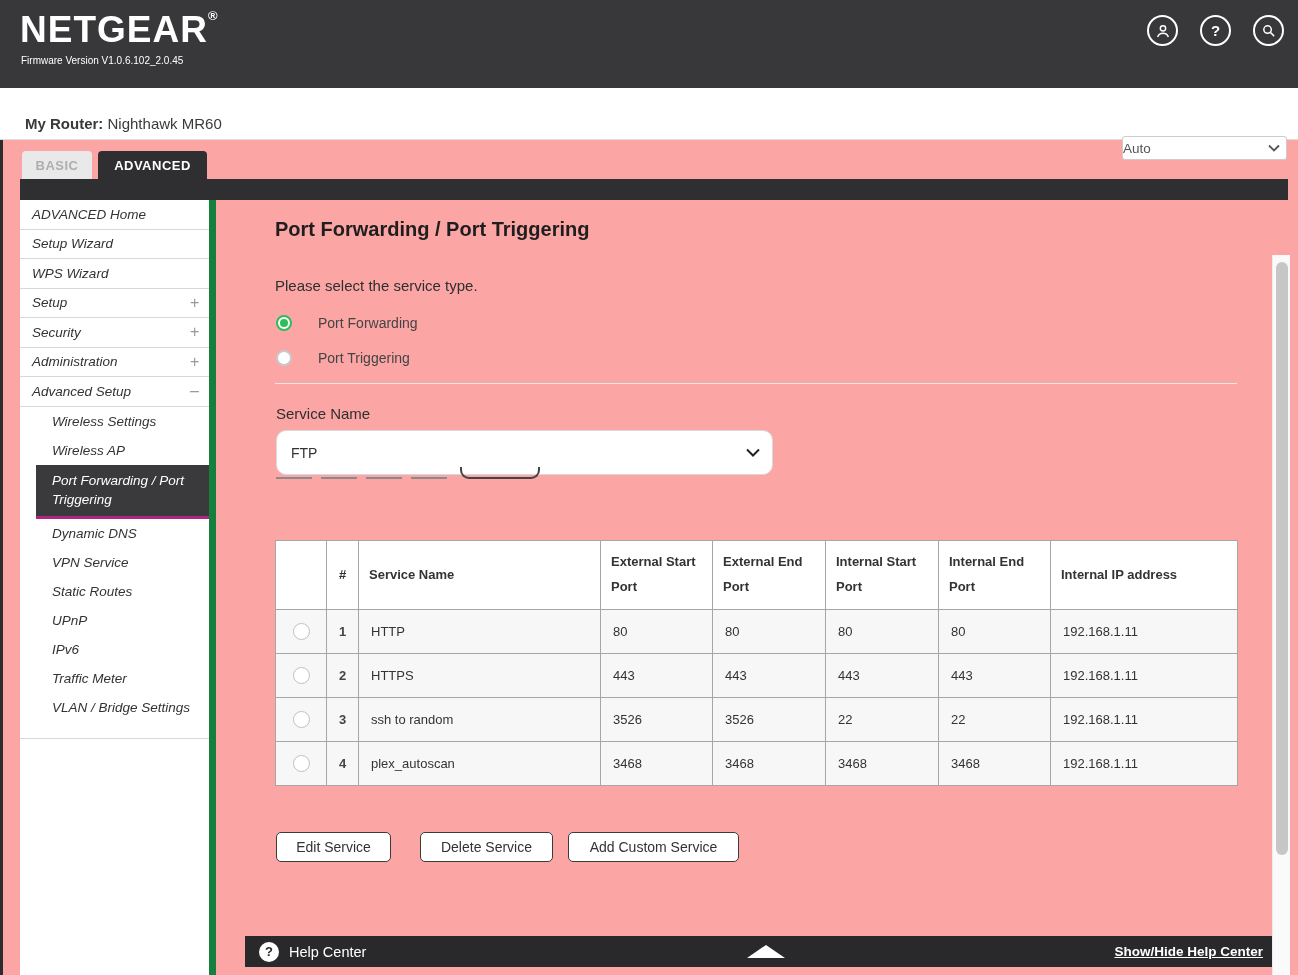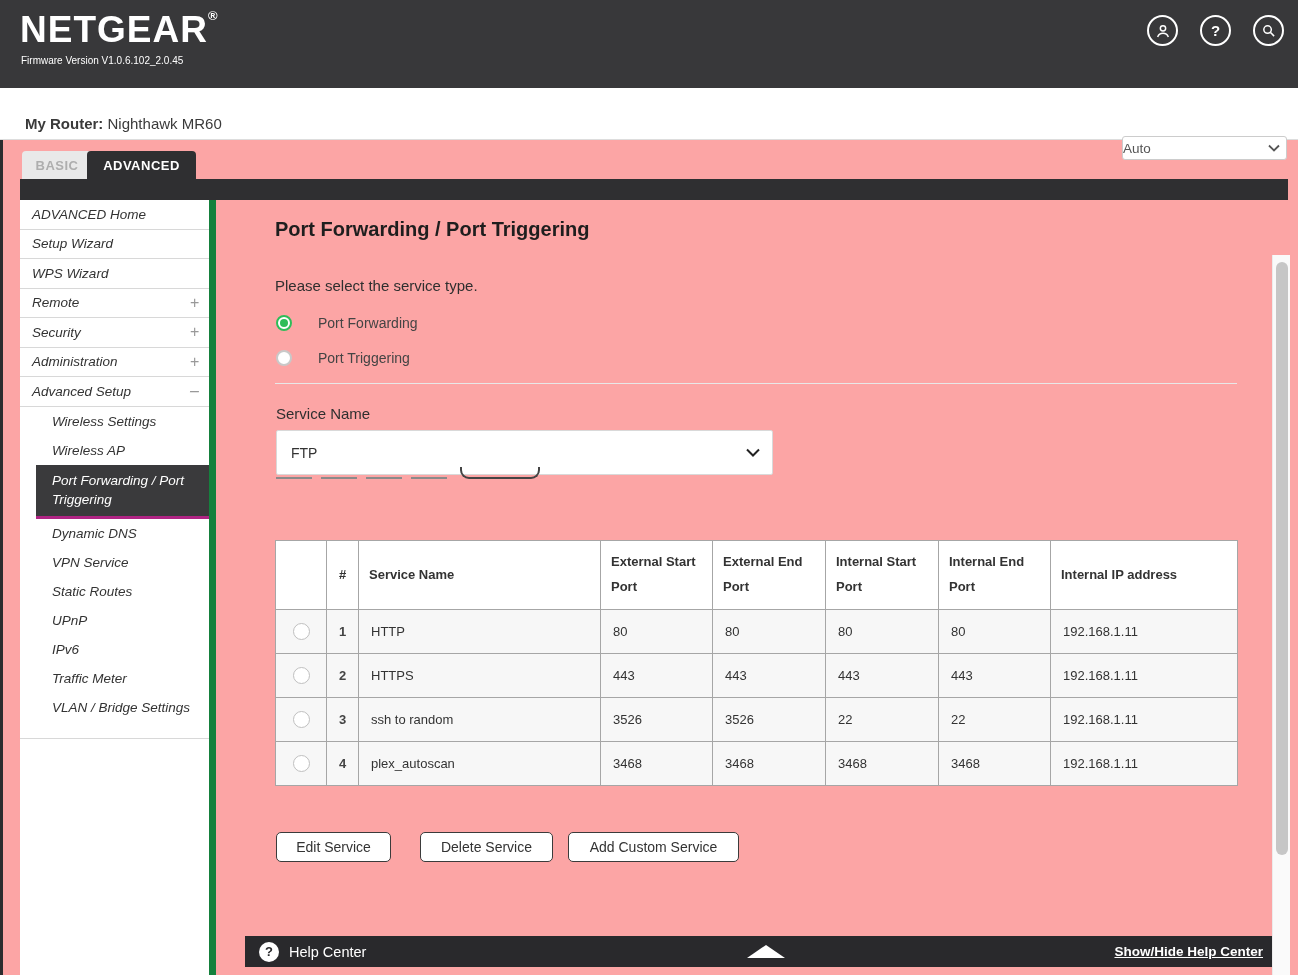--- a/index.html
+++ b/index.html
@@ -20,21 +20,21 @@
   
   .toolbar { position:absolute; left:0; top:88px; width:1298px; height:52px; background:#fff; border-bottom:1px solid #ddd; }
   .my-router { position:absolute; left:25px; top:27px; font-size:15px; color:#3a3a3a; }
   .my-router b { font-weight:700; }
   .lang-select { position:absolute; right:11px; top:12px; width:165px; height:24px; border:1px solid #ccc; border-radius:3px; background:#fff; font-size:13.5px; color:#555; display:flex; align-items:center; padding-left:0; cursor:pointer;margin-top:36px; }
   .lang-select svg { position:absolute; right:6px; }
 
   
   .tab { position:absolute; top:151px; height:28px; border-radius:4px 4px 0 0; display:flex; align-items:center; justify-content:center; font-size:13px; font-weight:700; letter-spacing:.5px; cursor:pointer; }
   .tab-basic { left:22px; width:70px; background:#e9e9e9; color:#aeaeae; }
-  .tab-advanced { left:87px; width:109px; background:#2f2f31; color:#fff; }
+  .tab-advanced { left:98px; width:109px; background:#2f2f31; color:#fff; }
   .dark-bar { position:absolute; left:20px; top:179px; width:1268px; height:21px; background:#2f2f31; }
 
   
   .sidebar { position:absolute; left:20px; top:200px; width:196px; height:775px; background:#fff; border-right:7px solid #15803d;font-style:italic; }
   .side-item { position:relative; height:29.5px; display:flex; align-items:center; padding-left:12px; font-size:13.5px; color:#333; border-bottom:1px solid #d8d8d8; cursor:pointer; }
   .side-item .expander { position:absolute; right:10px; color:#999; font-size:16px; font-weight:400; }
   .sub-list { border-bottom:1px solid #d8d8d8; padding-bottom:16px; }
   .sub-item { height:29px; display:flex; align-items:center; padding-left:32px; font-size:13.5px; color:#333; cursor:pointer; }
   .sub-item.selected { margin-left:16px; height:auto; min-height:47px; padding:6px 8px 6px 16px; background:#3a3a3c; color:#fff; border-bottom:3px solid #b02484; line-height:1.45; align-items:flex-start; }
 
@@ -42,21 +42,21 @@
   .main-title { position:absolute; left:275px; top:218px; font-size:20px; font-weight:700; color:#1e1e1e; }
   .prompt { position:absolute; left:275px; top:277px; font-size:15px; color:#2f2f2f; }
   .radio-row { position:absolute; left:276px; display:flex; align-items:center; gap:26px; cursor:pointer; }
   .radio-row .label { font-size:14px; color:#444; }
   .radio-circle { width:16px; height:16px; border-radius:50%; border:2px solid #c9c9c9; background:#fff; }
   .radio-circle.on { border-color:#2ebd59; position:relative; }
   .radio-circle.on::after { content:""; position:absolute; left:2px; top:2px; width:8px; height:8px; border-radius:50%; background:#2ebd59; }
   .divider { position:absolute; left:275px; top:383px; width:962px; height:1px; background:#e8e8e8; }
 
   .svc-label { position:absolute; left:276px; top:405px; font-size:15px; color:#2f2f2f; }
-  .svc-select { position:absolute; left:276px; top:430px; width:497px; height:45px; border:1px solid #d9d9d9; border-radius:2px; background:#fff; display:flex; align-items:center; padding-left:14px; font-size:14px; color:#333; cursor:pointer; }
+  .svc-select { position:absolute; left:276px; top:430px; width:497px; height:45px; border:1px solid #d9d9d9; border-radius:10px; background:#fff; display:flex; align-items:center; padding-left:14px; font-size:14px; color:#333; cursor:pointer; }
   .svc-select svg { position:absolute; right:12px; }
   .clip-underlines { position:absolute; left:276px; top:477px; display:flex; gap:9px; }
   .clip-underlines span { width:36px; height:2px; background:#8a8a8a; }
   .clip-btn-outline { position:absolute; left:460px; top:467px; width:80px; height:12px; border:2px solid #444; border-top:none; border-radius:0 0 9px 9px; }
 
   
   .svc-table { position:absolute; left:275px; top:540px; width:962px; border-collapse:collapse; table-layout:fixed; }
   .svc-table th, .svc-table td { border:1px solid #a6a6a6; font-size:13px; }
   .svc-table th { background:#fff; font-weight:700; color:#333; text-align:left; padding:6px 10px; height:69px; line-height:1.9; }
   .svc-table td { background:#f7f7f7; color:#333; height:44px; padding-left:12px; }
@@ -133,21 +133,21 @@
       </div>
     <div class="side-item">
         <span>Setup Wizard</span>
         <span class="expander"></span>
       </div>
     <div class="side-item">
         <span>WPS Wizard</span>
         <span class="expander"></span>
       </div>
     <div class="side-item">
-        <span>Remote</span>
+        <span>Setup</span>
         <span class="expander">+</span>
       </div>
     <div class="side-item">
         <span>Security</span>
         <span class="expander">+</span>
       </div>
     <div class="side-item">
         <span>Administration</span>
         <span class="expander">+</span>
       </div>

